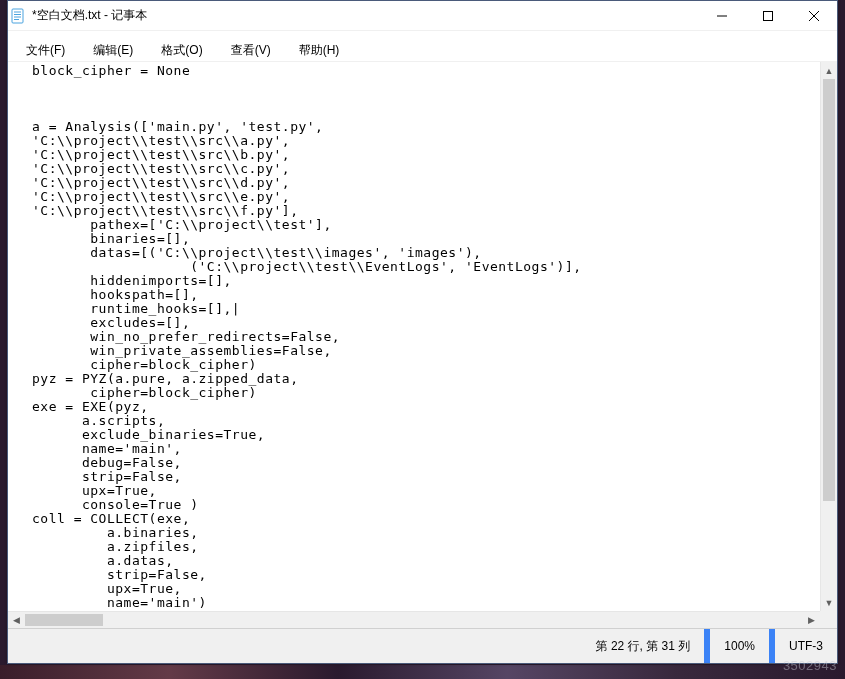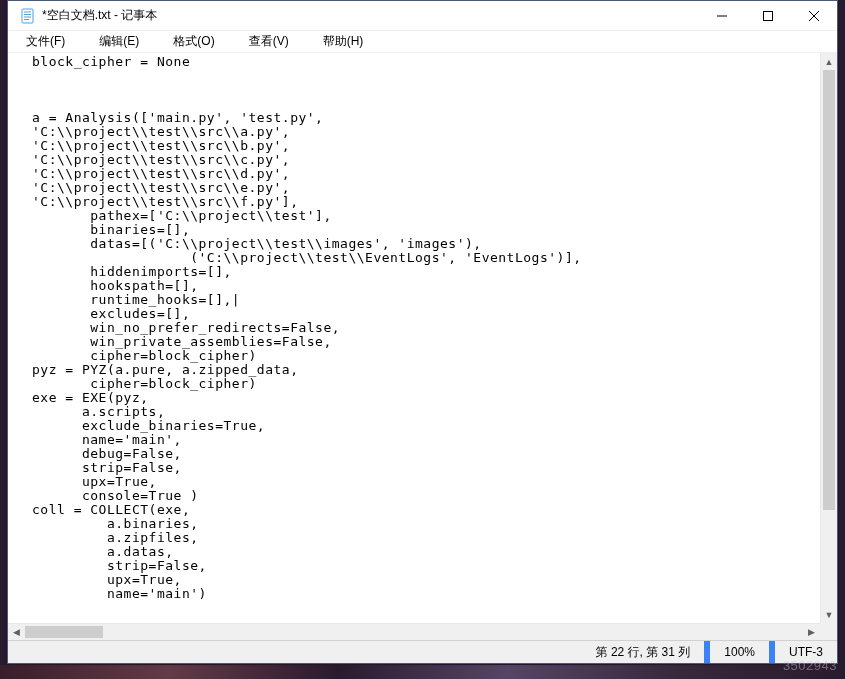--- a/index.html
+++ b/index.html
@@ -22,21 +22,21 @@
       border: 1px solid #4a5a7a;
       display: flex;
       flex-direction: column;
       box-shadow: 0 0 3px rgba(0,0,0,0.3);
     }
     .titlebar {
       height: 30px;
       background: #ffffff;
       display: flex;
       align-items: center;
-      padding-left: 12px;
+      padding-left: 2px;
       border-bottom: 1px solid #f0f0f0;
     }
     .titlebar .app-icon {
       width: 16px;
       height: 16px;
       margin-right: 6px;
       display: inline-flex;
       align-items: center;
       justify-content: center;
     }
@@ -53,21 +53,22 @@
       color: #000;
     }
     .win-btn svg { width: 10px; height: 10px; }
     .menubar {
       height: 22px;
       display: flex;
       align-items: center;
       padding-left: 8px;
       background: #fff;
       border-bottom: 1px solid #f0f0f0;
-      gap: 14px;
+      gap: 8px;
+      margin-top: 9px;
     }
     .menu-item {
       padding: 2px 10px;
       font-size: 12px;
       color: #000;
     }
     .editor-wrap {
       flex: 1;
       position: relative;
       overflow: hidden;
@@ -129,21 +130,21 @@
     .scrollbar-h .sthumb {
       position:absolute; top:2px; bottom:2px;
       left:0; width: 10%;
       background:#cdcdcd;
     }
     .scroll-corner {
       position:absolute; right:0; bottom:0; width:17px; height:17px;
       background:#f0f0f0;
     }
     .statusbar {
-      height: 23px;
+      height: 35px;
       background: #f0f0f0;
       border-top: 1px solid #d0d0d0;
       display: flex;
       align-items: center;
       font-size: 12px;
       color: #000;
     }
     .statusbar .spacer { flex: 1; }
     .status-cell {
       padding: 0 14px;

